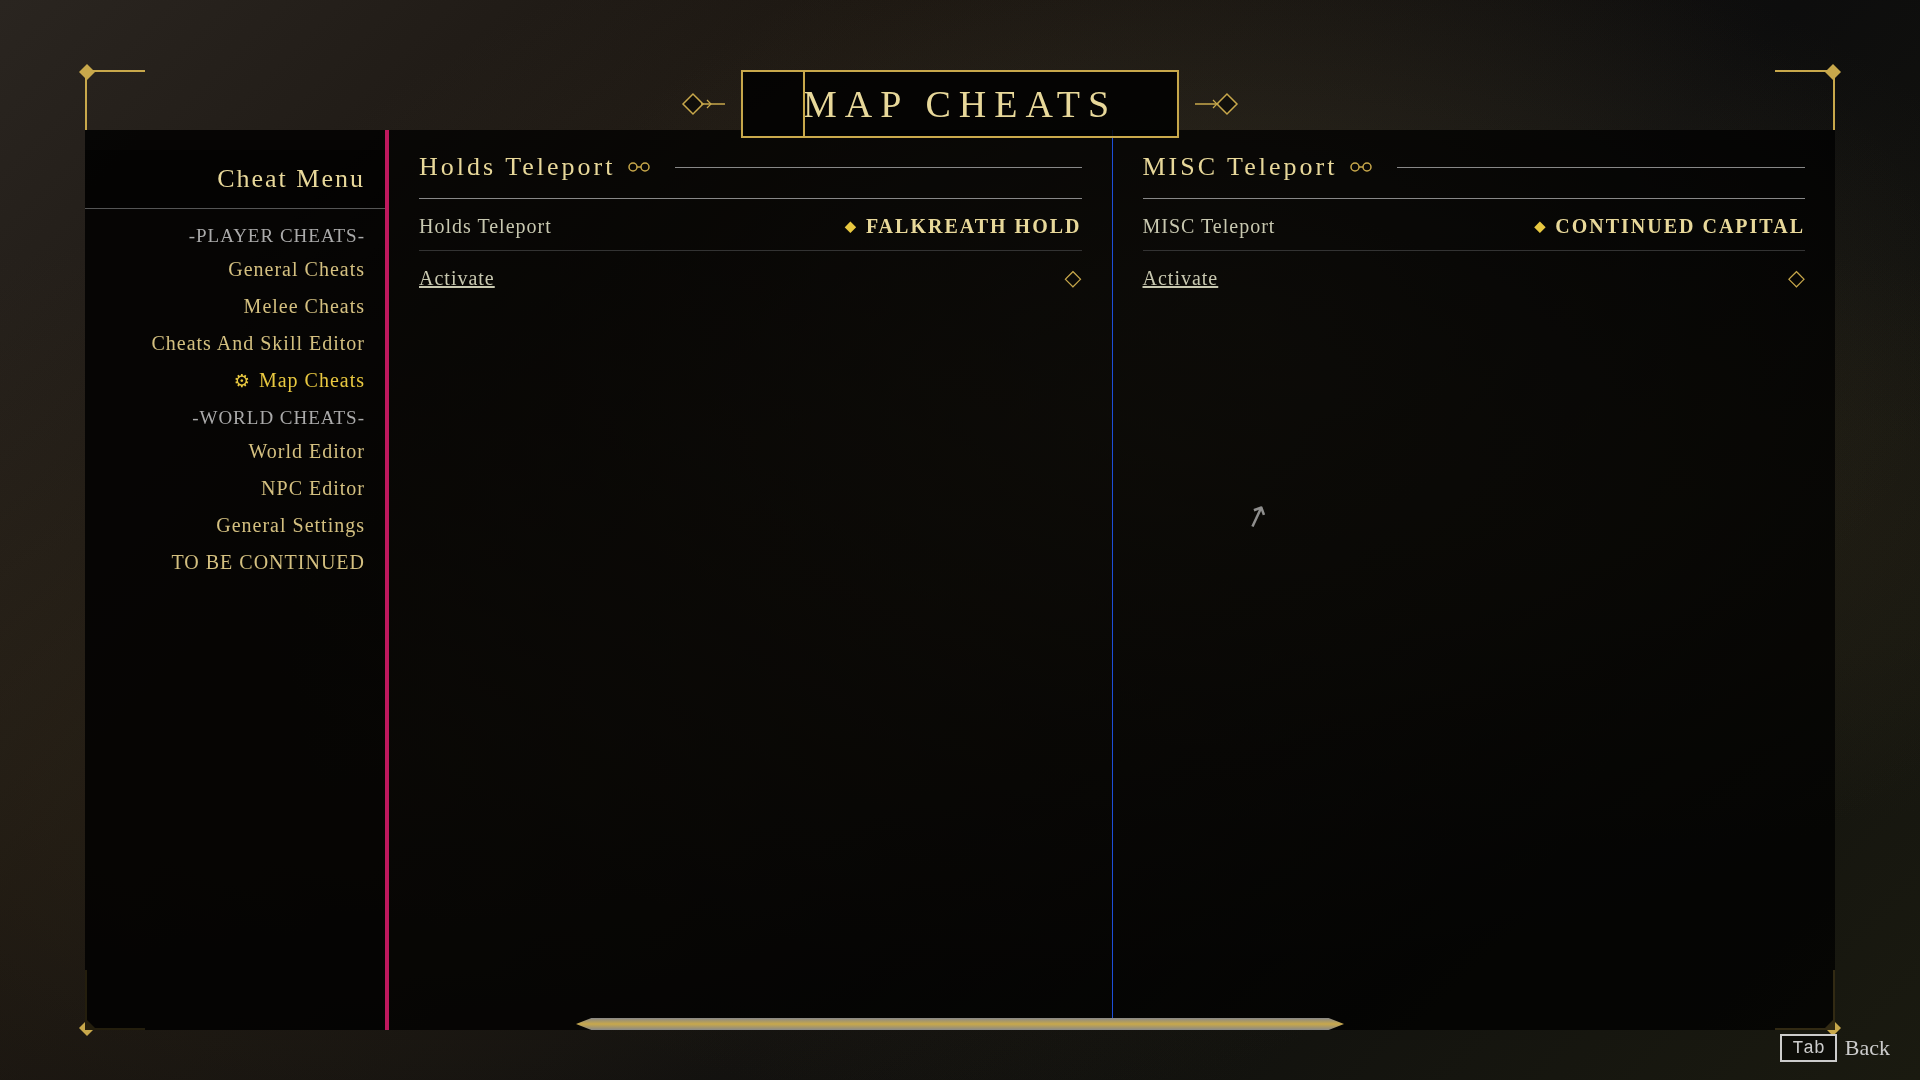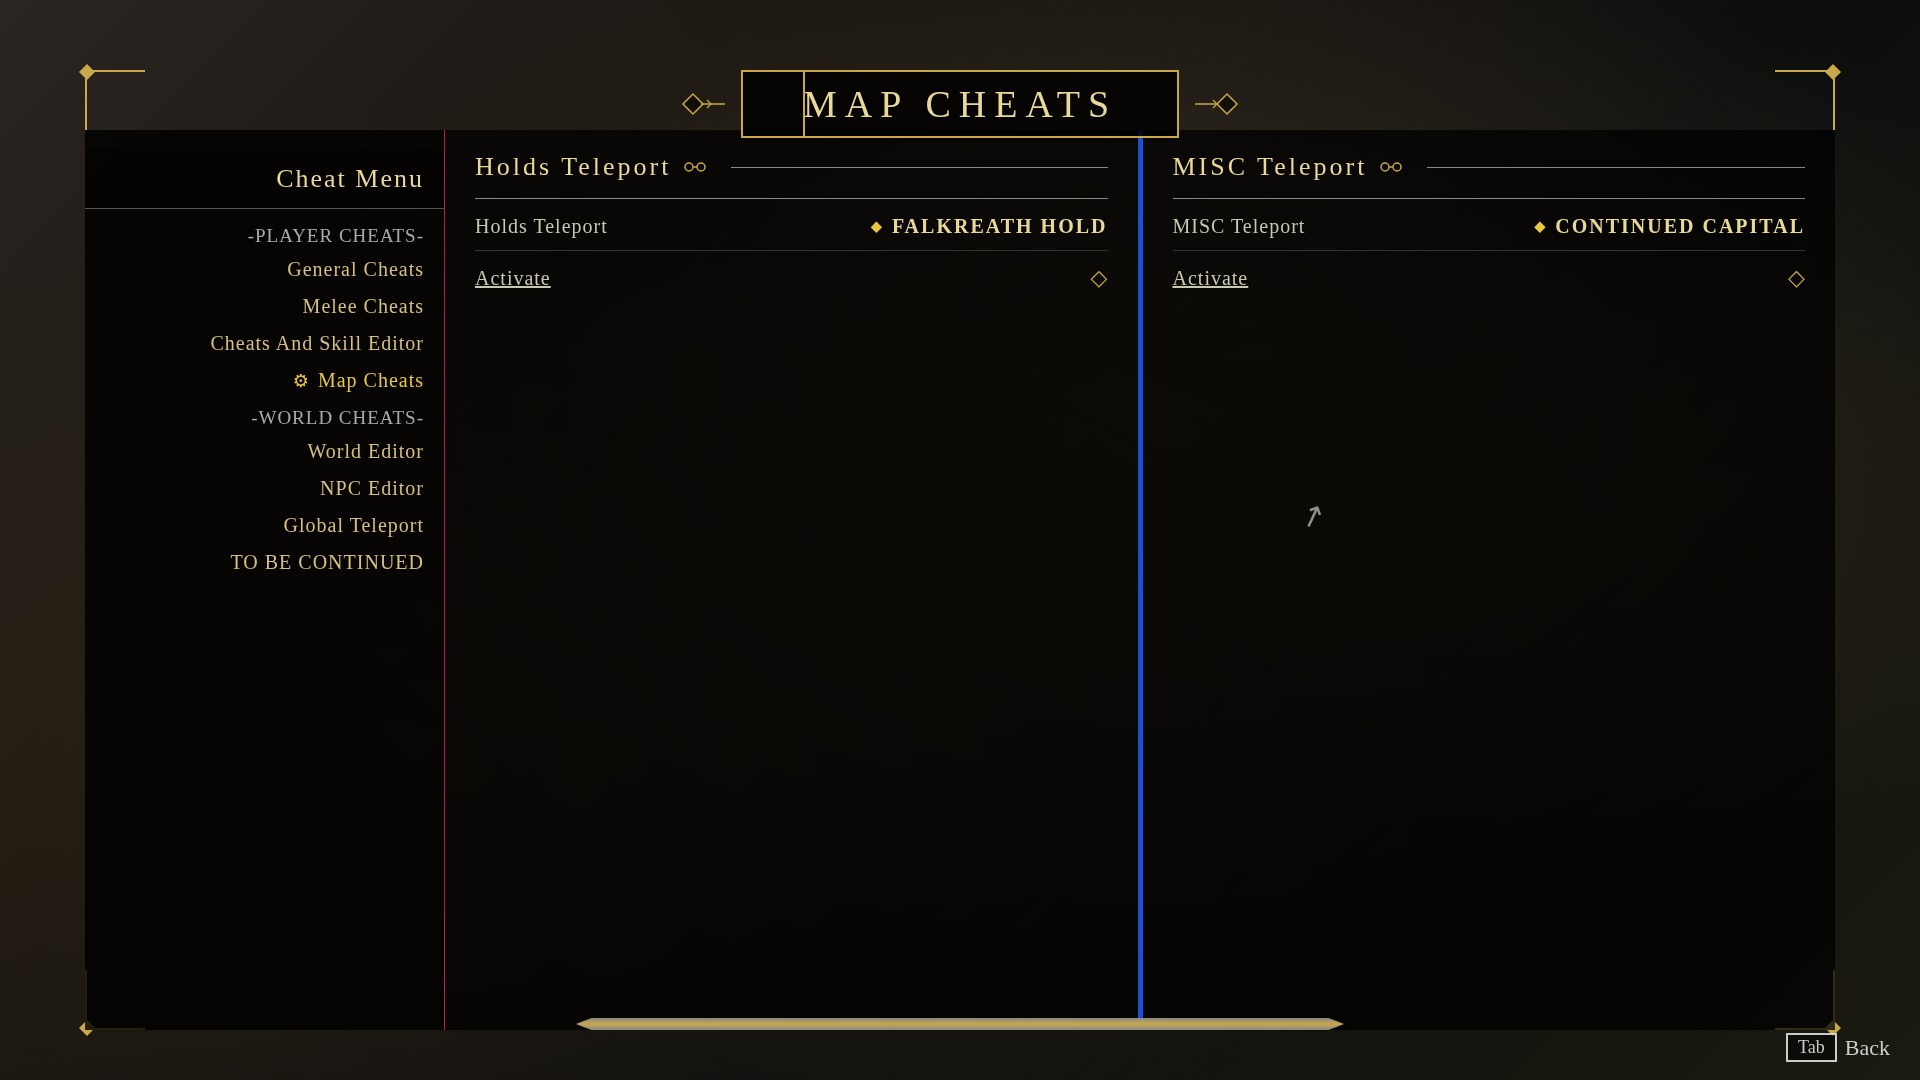--- a/index.html
+++ b/index.html
@@ -121,23 +121,23 @@
       top: 60px;
       left: 0;
       right: 0;
       bottom: 0;
       display: flex;
       background: rgba(0,0,0,0.0);
     }
 
     
     .sidebar {
-      width: 360px;
+      width: 304px;
       background: rgba(0,0,0,0.82);
-      border-right: 1px solid #be185d;
+      border-right: 4px solid #be185d;
       padding-top: 20px;
       position: relative;
       flex-shrink: 0;
     }
 
     .sidebar-title {
       color: #e8d89a;
       font-size: 26px;
       text-align: right;
       padding: 14px 20px 14px 10px;
@@ -298,20 +298,21 @@
       align-items: center;
       gap: 8px;
     }
 
     .tab-key {
       border: 2px solid #ccc;
       padding: 2px 10px;
       font-size: 18px;
       color: #ccc;
       background: rgba(0,0,0,0.5);
+      font-family: Liberation Mono, monospace;
     }
 
     
     .bottom-bar {
       position: absolute;
       bottom: 50px;
       left: 30%;
       right: 30%;
       height: 12px;
       background: linear-gradient(to bottom, #888, #c8a84b, #888);
@@ -393,32 +394,32 @@
 
       <div class="sidebar-section-header">-WORLD CHEATS-</div>
 
       <div class="sidebar-item">
         <span>World Editor</span>
       </div>
       <div class="sidebar-item">
         <span>NPC Editor</span>
       </div>
       <div class="sidebar-item">
-        <span>Global Teleport</span>
+        <span>General Settings</span>
       </div>
       <div class="sidebar-item">
         <span>TO BE CONTINUED</span>
       </div>
     </div>
 
     <div class="content-area">
 
       <div class="content-divider"></div>
 
-      <div class="section-panel" style="border-right: 5px solid #1d4ed8;">
+      <div class="section-panel" style="border-right: 1px solid #1d4ed8;">
         <div class="section-header">
           <div class="section-title">Holds Teleport</div>
           <div class="chain-ornament">
             <svg viewBox="0 0 36 20" fill="none">
               <circle cx="6" cy="10" r="4" stroke="#c8a84b" stroke-width="1.5"></circle>
               <circle cx="18" cy="10" r="4" stroke="#c8a84b" stroke-width="1.5"></circle>
               <path d="M10 10 L14 10" stroke="#c8a84b" stroke-width="1.5"></path>
             </svg>
           </div>
           <div class="section-line"></div>

